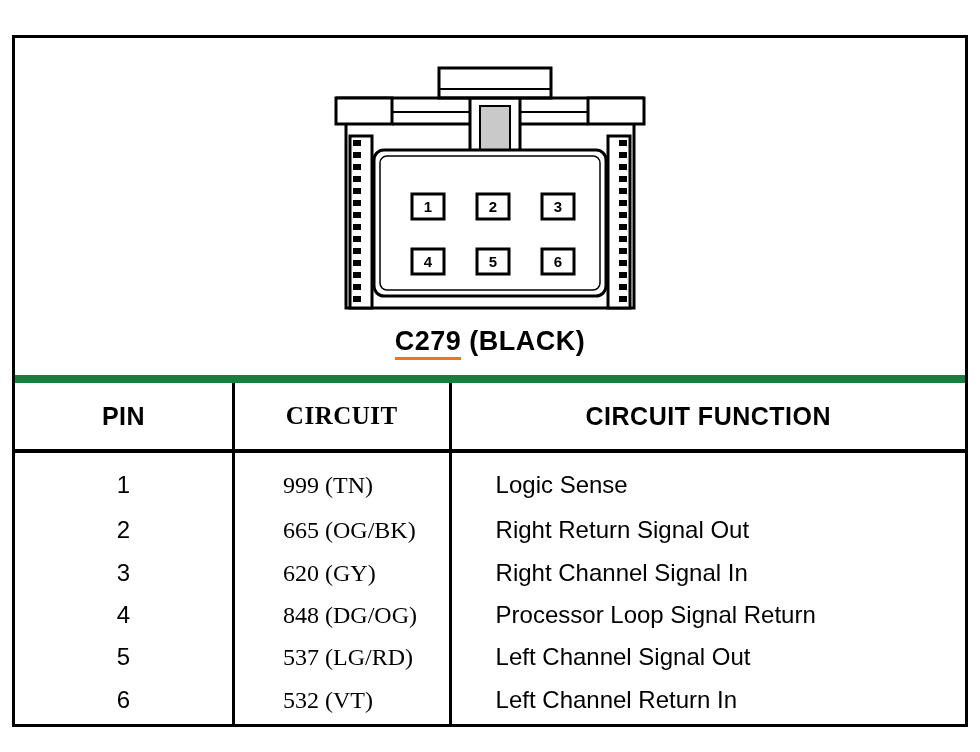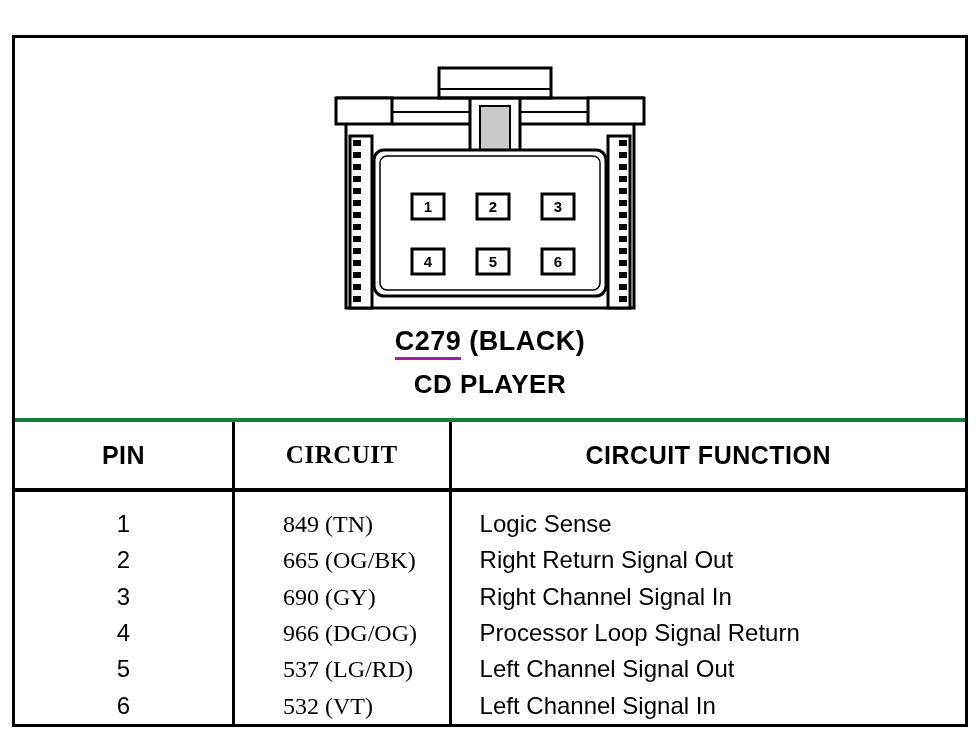--- a/index.html
+++ b/index.html
@@ -17,47 +17,47 @@
   .connector-section {
     flex: 0 0 auto;
     display: flex; flex-direction: column; align-items: center;
     padding-bottom: 18px;
   }
   .connector-svg { display: block; margin-top: 28px; }
   .caption-line1 {
     margin-top: 16px; font-size: 27px; font-weight: bold; letter-spacing: 0.5px;
   }
   .caption-line1 .conn-id {
-    border-bottom: 3px solid #a21caf; padding-bottom: 1px;
+    border-bottom: 3px solid #f97316; padding-bottom: 1px;
   }
   .caption-line2 {
     margin-top: 12px; font-size: 26px; font-weight: bold; letter-spacing: 0.5px;
   }
   .pinout-table {
     width: 100%; flex: 1 1 auto;
     border-collapse: collapse; table-layout: fixed;
-    border-top: 4px solid #15803d;
+    border-top: 8px solid #15803d;
   }
   .pinout-table th {
     border-bottom: 4px solid #000;
     height: 64px; font-size: 25px; font-weight: bold;
     text-align: center; letter-spacing: 0.5px;
   }
   .col-pin      { width: 23%; }
   .col-circuit  { width: 22.8%; }
   .col-function { width: 54.2%; }
   .bcol-pin, .hcol-pin         { border-right: 3px solid #000; }
   .bcol-circuit, .hcol-circuit { border-right: 3px solid #000; font-family: Liberation Serif, serif; }
   .pinout-table td {
     font-size: 24px; line-height: 36px; padding: 0; vertical-align: top;
   }
   .pinout-table tbody tr:first-child td { padding-top: 14px; }
   td.bcol-pin { text-align: center; }
   td.bcol-circuit { padding-left: 48px; }
-  td.bcol-function { padding-left: 28px; }
+  td.bcol-function { padding-left: 44px; }
 </style>
 </head>
 <body>
 
 <div class="frame">
 
   <div class="connector-section">
 
     <svg class="connector-svg" viewBox="0 0 312 244" width="312" height="244">
 
@@ -124,64 +124,63 @@
           <rect x="208" y="183" width="32" height="25" fill="#fff" stroke="#000" stroke-width="3"></rect>
           <text x="224" y="201">6</text>
         </g>
       </g>
     </svg>
 
     <div class="caption-line1">
       <span class="conn-id">C279</span>
       <span>(BLACK)</span>
     </div>
-    <div class="caption-line2">CD PLAYER</div>
 
   </div>
 
   <table class="pinout-table">
     <colgroup>
       <col class="col-pin">
         <col class="col-circuit">
         <col class="col-function">
     </colgroup>
     <thead>
       <tr>
         <th class="hcol-pin">PIN</th>
         <th class="hcol-circuit">CIRCUIT</th>
         <th>CIRCUIT FUNCTION</th>
       </tr>
     </thead>
     <tbody>
       <tr>
         <td class="bcol-pin">1</td>
-        <td class="bcol-circuit">849 (TN)</td>
+        <td class="bcol-circuit">999 (TN)</td>
         <td class="bcol-function">Logic Sense</td>
       </tr>
       <tr>
         <td class="bcol-pin">2</td>
         <td class="bcol-circuit">665 (OG/BK)</td>
         <td class="bcol-function">Right Return Signal Out</td>
       </tr>
       <tr>
         <td class="bcol-pin">3</td>
-        <td class="bcol-circuit">690 (GY)</td>
+        <td class="bcol-circuit">620 (GY)</td>
         <td class="bcol-function">Right Channel Signal In</td>
       </tr>
       <tr>
         <td class="bcol-pin">4</td>
-        <td class="bcol-circuit">966 (DG/OG)</td>
+        <td class="bcol-circuit">848 (DG/OG)</td>
         <td class="bcol-function">Processor Loop Signal Return</td>
       </tr>
       <tr>
         <td class="bcol-pin">5</td>
         <td class="bcol-circuit">537 (LG/RD)</td>
         <td class="bcol-function">Left Channel Signal Out</td>
       </tr>
       <tr>
         <td class="bcol-pin">6</td>
         <td class="bcol-circuit">532 (VT)</td>
-        <td class="bcol-function">Left Channel Signal In</td>
+        <td class="bcol-function">Left Channel Return In</td>
       </tr>
     </tbody>
   </table>
 
 </div>
 
 </body></html>

